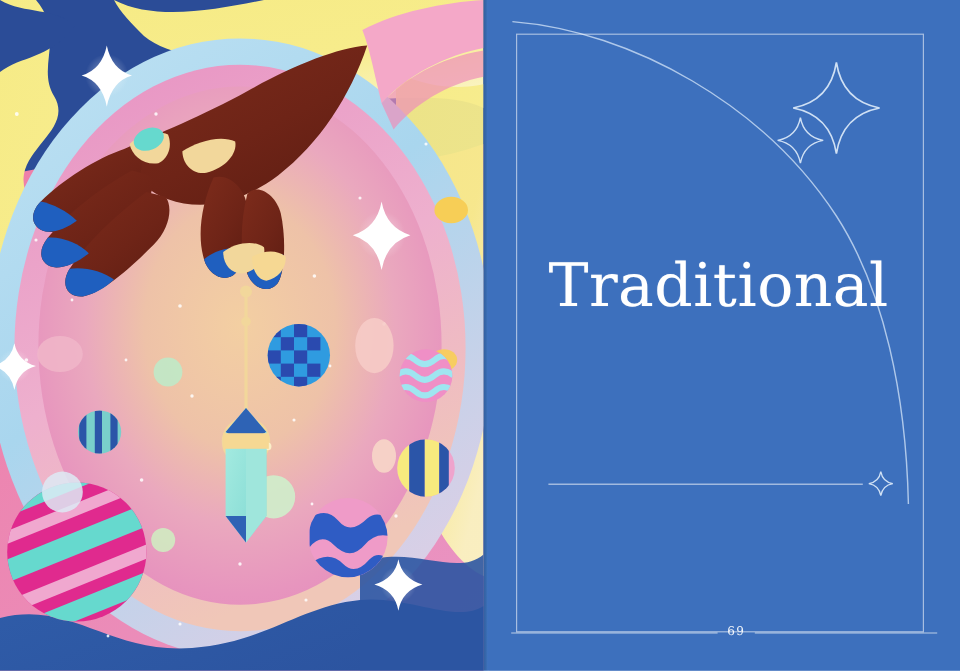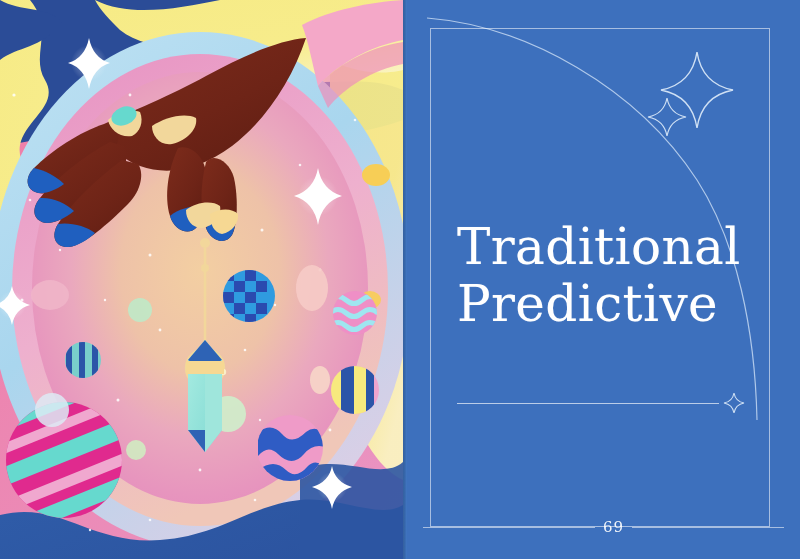--- a/index.html
+++ b/index.html
@@ -46,21 +46,21 @@
   #frame {
     position:absolute;
     left:23px; top:28px;
     width:340px; height:499px;
     border:1px solid rgba(255,255,255,0.55);
     box-sizing:border-box;
   }
 
   #title {
     position:absolute;
-    left:50px; top:219px;
+    left:50px; top:210px;
     width:300px;
     color:#FFFFFF;
     font-family:"DejaVu Serif", serif;
     font-size:50px;
     line-height:57px;
     font-weight:400;
     letter-spacing:0.4px;
     text-shadow:0 0 1px rgba(255,255,255,0.25);
   }
   #title .tline { display:block; white-space:nowrap; }
@@ -85,21 +85,21 @@
     display:flex; align-items:center; justify-content:center;
   }
   #pagenum-left, #pagenum-right {
     height:1px; background:rgba(255,255,255,0.55);
   }
   #pagenum-left { width:172px; }
   #pagenum-right { width:152px; }
   #pagenum {
     color:rgba(255,255,255,0.92);
     font-family:"DejaVu Serif", serif;
-    font-size:15px;
+    font-size:10px;
     letter-spacing:1px;
     padding:0 8px;
     line-height:1;
   }
 </style>
 </head>
 <body>
 
 <div id="page">
 
@@ -366,21 +366,20 @@
 
       <path d="M290,52 Q295,84 326,90 Q295,96 290,128 Q285,96 254,90 Q285,84 290,52 Z" fill="none" stroke="#CFE0F4" stroke-width="1.4"></path>
 
       <path d="M260,98 Q263,114 279,117 Q263,120 260,136 Q257,120 241,117 Q257,114 260,98 Z" fill="none" stroke="#CFE0F4" stroke-width="1.2"></path>
     </svg>
 
     <div id="frame"></div>
 
     <div id="title">
       <span class="tline">Traditional</span>
-      <span class="tline">Predictive</span>
     </div>
 
     <div id="divider-row">
       <div id="divider-line"></div>
       <svg id="divider-star" viewBox="0 0 22 22" xmlns="http://www.w3.org/2000/svg">
         <path d="M11,1 Q12.5,9.5 21,11 Q12.5,12.5 11,21 Q9.5,12.5 1,11 Q9.5,9.5 11,1 Z" fill="none" stroke="#CFE0F4" stroke-width="1.1"></path>
       </svg>
     </div>
 
     <div id="pagenum-row">

